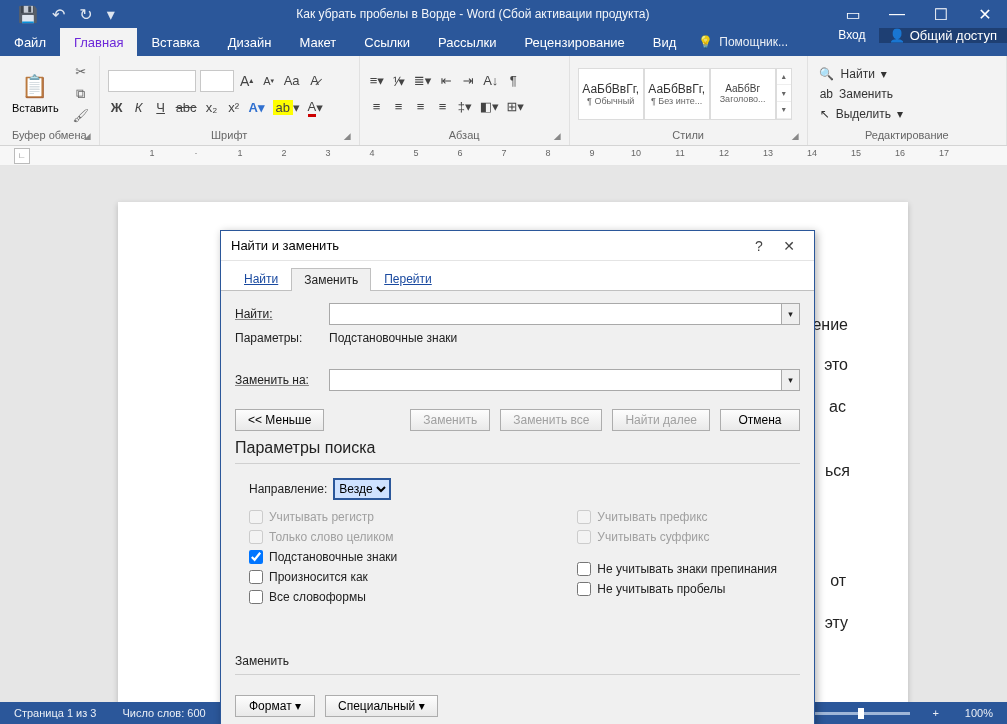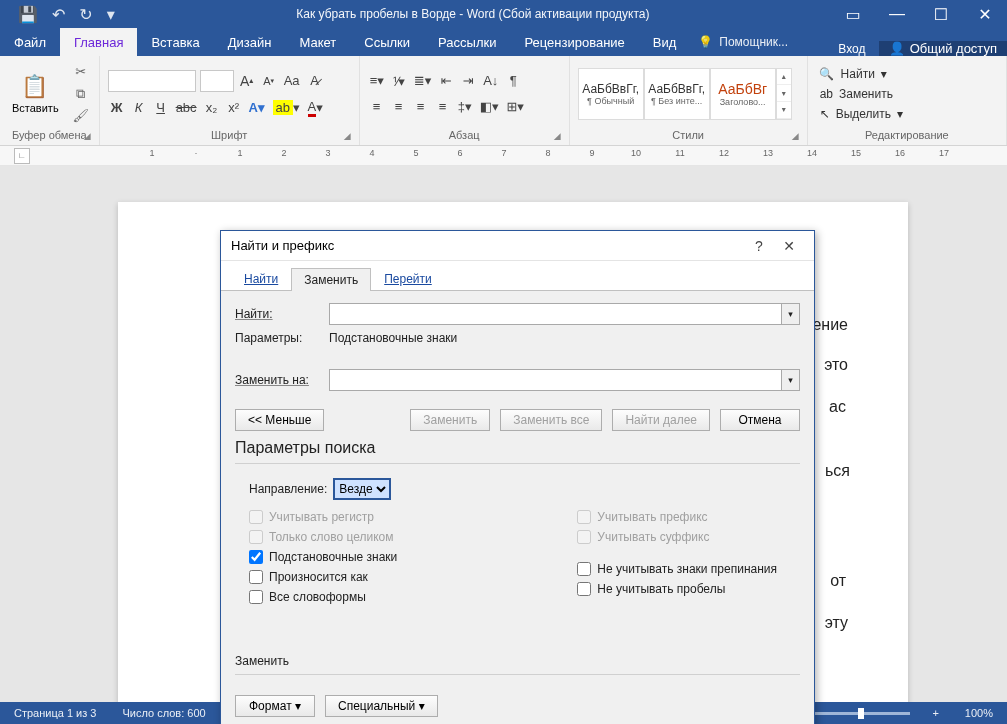--- a/index.html
+++ b/index.html
@@ -12,21 +12,21 @@
 .titlebar .title { flex: 1; text-align: center; font-size: 12px; opacity: .95; }
 .titlebar .winbtns { display: flex; gap: 0; }
 .titlebar .winbtns div { width: 44px; height: 28px; display: flex; align-items: center; justify-content: center; cursor: pointer; }
 
 
 .menubar { height: 28px; background: #2b579a; display: flex; align-items: stretch; color: #fff; font-size: 13px; }
 .menubar .tab { padding: 0 14px; display: flex; align-items: center; cursor: pointer; }
 .menubar .tab.active { background: #f3f3f3; color: #6d28d9; font-weight: 400; }
 .menubar .helper { display: flex; align-items: center; gap: 6px; margin-left: 8px; opacity: .9; font-size: 12px; }
 .menubar .spacer { flex: 1; }
-.menubar .right-items { display: flex; align-items: flex-end; }
+.menubar .right-items { display: flex; align-items: flex-start; }
 .menubar .right-items .tab { font-size: 12px; }
 .menubar .share { background: #1e3f73; padding: 0 10px; display: flex; align-items: center; gap: 4px; }
 
 
 .ribbon { height: 90px; background: #f3f3f3; border-bottom: 1px solid #d4d4d4; display: flex; position: relative; }
 .ribbon-group { border-right: 1px solid #e1e1e1; padding: 4px 8px 2px 8px; display: flex; flex-direction: column; }
 .ribbon-group .group-body { flex: 1; display: flex; align-items: center; gap: 4px; }
 .ribbon-group .group-label { font-size: 11px; color: #666; text-align: center; padding: 2px 0; position: relative; }
 .ribbon-group .group-label .expand { position: absolute; right: 0; bottom: 2px; color: #888; font-size: 9px; cursor: pointer; }
 
@@ -219,21 +219,21 @@
     <div class="group-body" style="gap:0;">
       <div class="style-box">
           <span class="sample">АаБбВвГг,</span>
           <span>¶ Обычный</span>
         </div>
       <div class="style-box">
           <span class="sample">АаБбВвГг,</span>
           <span>¶ Без инте...</span>
         </div>
       <div class="style-box">
-          <span class="sample" style="color:#c2410c;font-size:14px;">АаБбВг</span>
+          <span class="sample" style="color:#404040;font-size:10px;">АаБбВг</span>
           <span>Заголово...</span>
         </div>
       <div class="scroller">
         <div>▴</div>
         <div>▾</div>
         <div>▾</div>
       </div>
     </div>
     <div class="group-label"><span>Стили</span><span class="expand">◢</span></div>
   </div>
@@ -264,21 +264,21 @@
     <div class="text-fragment" style="right:60px; top:154px;">это</div>
     <div class="text-fragment" style="right:62px; top:196px;">ас</div>
     <div class="text-fragment" style="right:58px; top:260px;">ься</div>
     <div class="text-fragment" style="right:62px; top:370px;">от</div>
     <div class="text-fragment" style="right:60px; top:412px;">эту</div>
   </div>
 </div>
 
 <div class="dialog">
   <div class="dlg-title">
-    <span>Найти и префикс</span>
+    <span>Найти и заменить</span>
     <span class="spacer"></span>
     <span class="help">?</span>
     <span class="close">✕</span>
   </div>
   <div class="dlg-tabs">
     <div class="dtab">Найти</div>
     <div class="dtab active">Заменить</div>
     <div class="dtab">Перейти</div>
   </div>
   <div class="dlg-tabs-border"></div>

